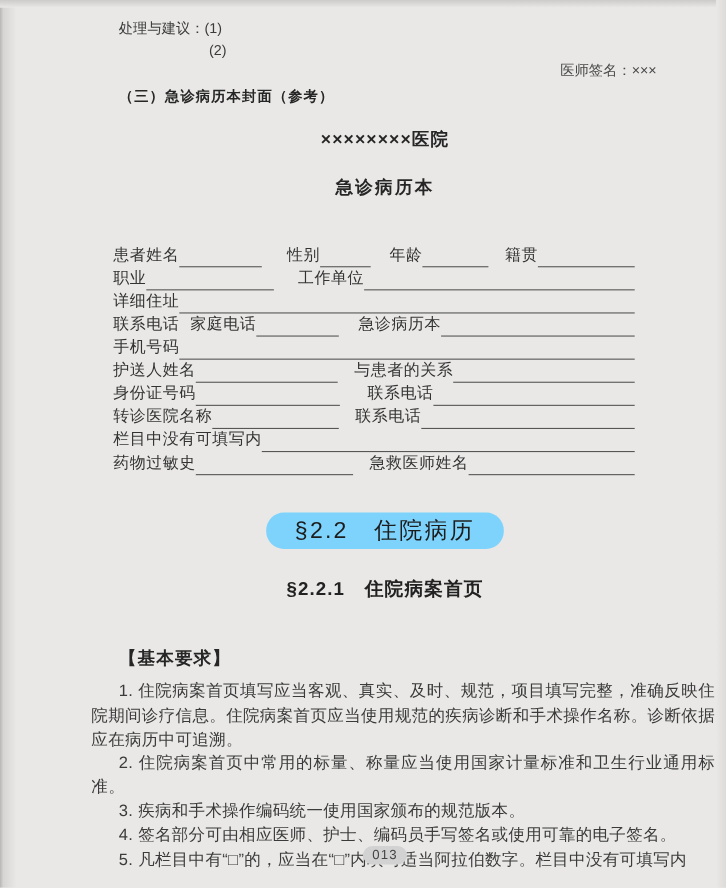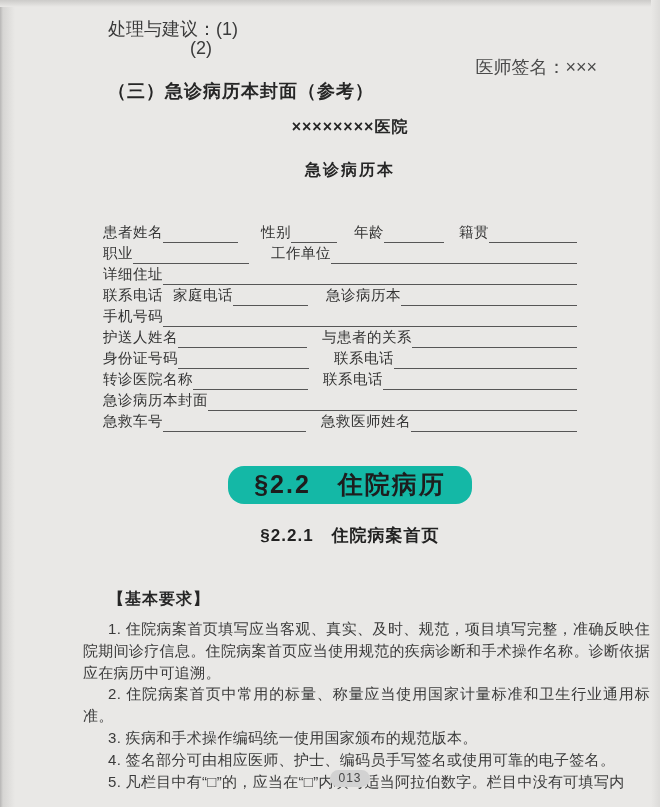--- a/index.html
+++ b/index.html
@@ -14,37 +14,37 @@
   
   .edge-left{position:absolute;left:0;top:0;bottom:0;width:15px;
     background:linear-gradient(90deg,#b7b6b5 0px,#d6d5d3 3px,#e9e8e6 15px);}
   .edge-top{position:absolute;left:0;top:0;right:0;height:7px;
     background:linear-gradient(180deg,#cccbc9 0px,#e9e8e6 7px);}
   .edge-right{position:absolute;right:0;top:0;bottom:0;width:9px;
     background:linear-gradient(270deg,#dcdbd9 0px,#e9e8e6 9px);}
 
   .abs{position:absolute;}
   .b{font-weight:bold;color:#262626;}
-  .fs15{font-size:18px;}
+  .fs15{font-size:13px;}
   .center-band{left:83px;width:534px;text-align:center;}
 
   
   .form-block{left:103px;top:222px;width:474px;}
   .frow{display:flex;height:21px;align-items:flex-end;font-size:14.5px;color:#333;}
   .flabel{white-space:nowrap;line-height:20px;letter-spacing:0.5px;font-family:Liberation Mono, monospace;}
   .ln{display:inline-block;border-bottom:1px solid #565656;height:15px;}
   .lnfx{flex:1 1 auto;}
   .w46{width:46px;} .w60{width:60px;} .w75{width:75px;} .w115{width:115px;}
   .w116{width:116px;} .w129{width:129px;} .w131{width:131px;} .w143{width:143px;}
   .ml10{margin-left:10px;} .ml15{margin-left:15px;} .ml17{margin-left:17px;}
   .ml18{margin-left:18px;} .ml22{margin-left:22px;} .ml23{margin-left:23px;} .ml25{margin-left:25px;}
 
   
-  .sec-pill{display:inline-block;background:#14b8a6;border-radius:16px;
-    padding:2px 26px 3px 26px;font-size:25px;font-weight:bold;color:#1d1d1d;letter-spacing:2px;}
+  .sec-pill{display:inline-block;background:#7dd3fc;border-radius:16px;
+    padding:2px 26px 3px 26px;font-size:21px;font-weight:normal;color:#1d1d1d;letter-spacing:2px;}
   .sub-title{font-size:17px;font-weight:bold;color:#222;letter-spacing:1px;}
 
   
   .req-block{left:83px;top:618px;width:567px;}
   .req-block p{margin:0;font-size:15px;line-height:21.8px;color:#3b3b3b;
     text-indent:25px;text-align:justify;letter-spacing:0.3px;}
   .req-block p.nowrap{white-space:nowrap;overflow:hidden;text-align:left;}
 
   .page-num-badge{display:inline-block;background:#d2d2d2;border-radius:10px;
     padding:1px 8px 2px 8px;font-size:12px;color:#454545;letter-spacing:1px;}
@@ -109,25 +109,25 @@
       <span class="flabel ml25">联系电话</span>
         <span class="ln lnfx"></span>
     </div>
     <div class="frow">
       <span class="flabel">转诊医院名称</span>
         <span class="ln w115"></span>
       <span class="flabel ml15">联系电话</span>
         <span class="ln lnfx"></span>
     </div>
     <div class="frow">
-      <span class="flabel">急诊病历本封面</span>
+      <span class="flabel">栏目中没有可填写内</span>
         <span class="ln lnfx"></span>
     </div>
     <div class="frow">
-      <span class="flabel">急救车号</span>
+      <span class="flabel">药物过敏史</span>
         <span class="ln w143"></span>
       <span class="flabel ml15">急救医师姓名</span>
         <span class="ln lnfx"></span>
     </div>
   </div>
 
   <div class="abs center-band" style="top:466px;">
     <span class="sec-pill">§2.2　住院病历</span>
   </div>
 

